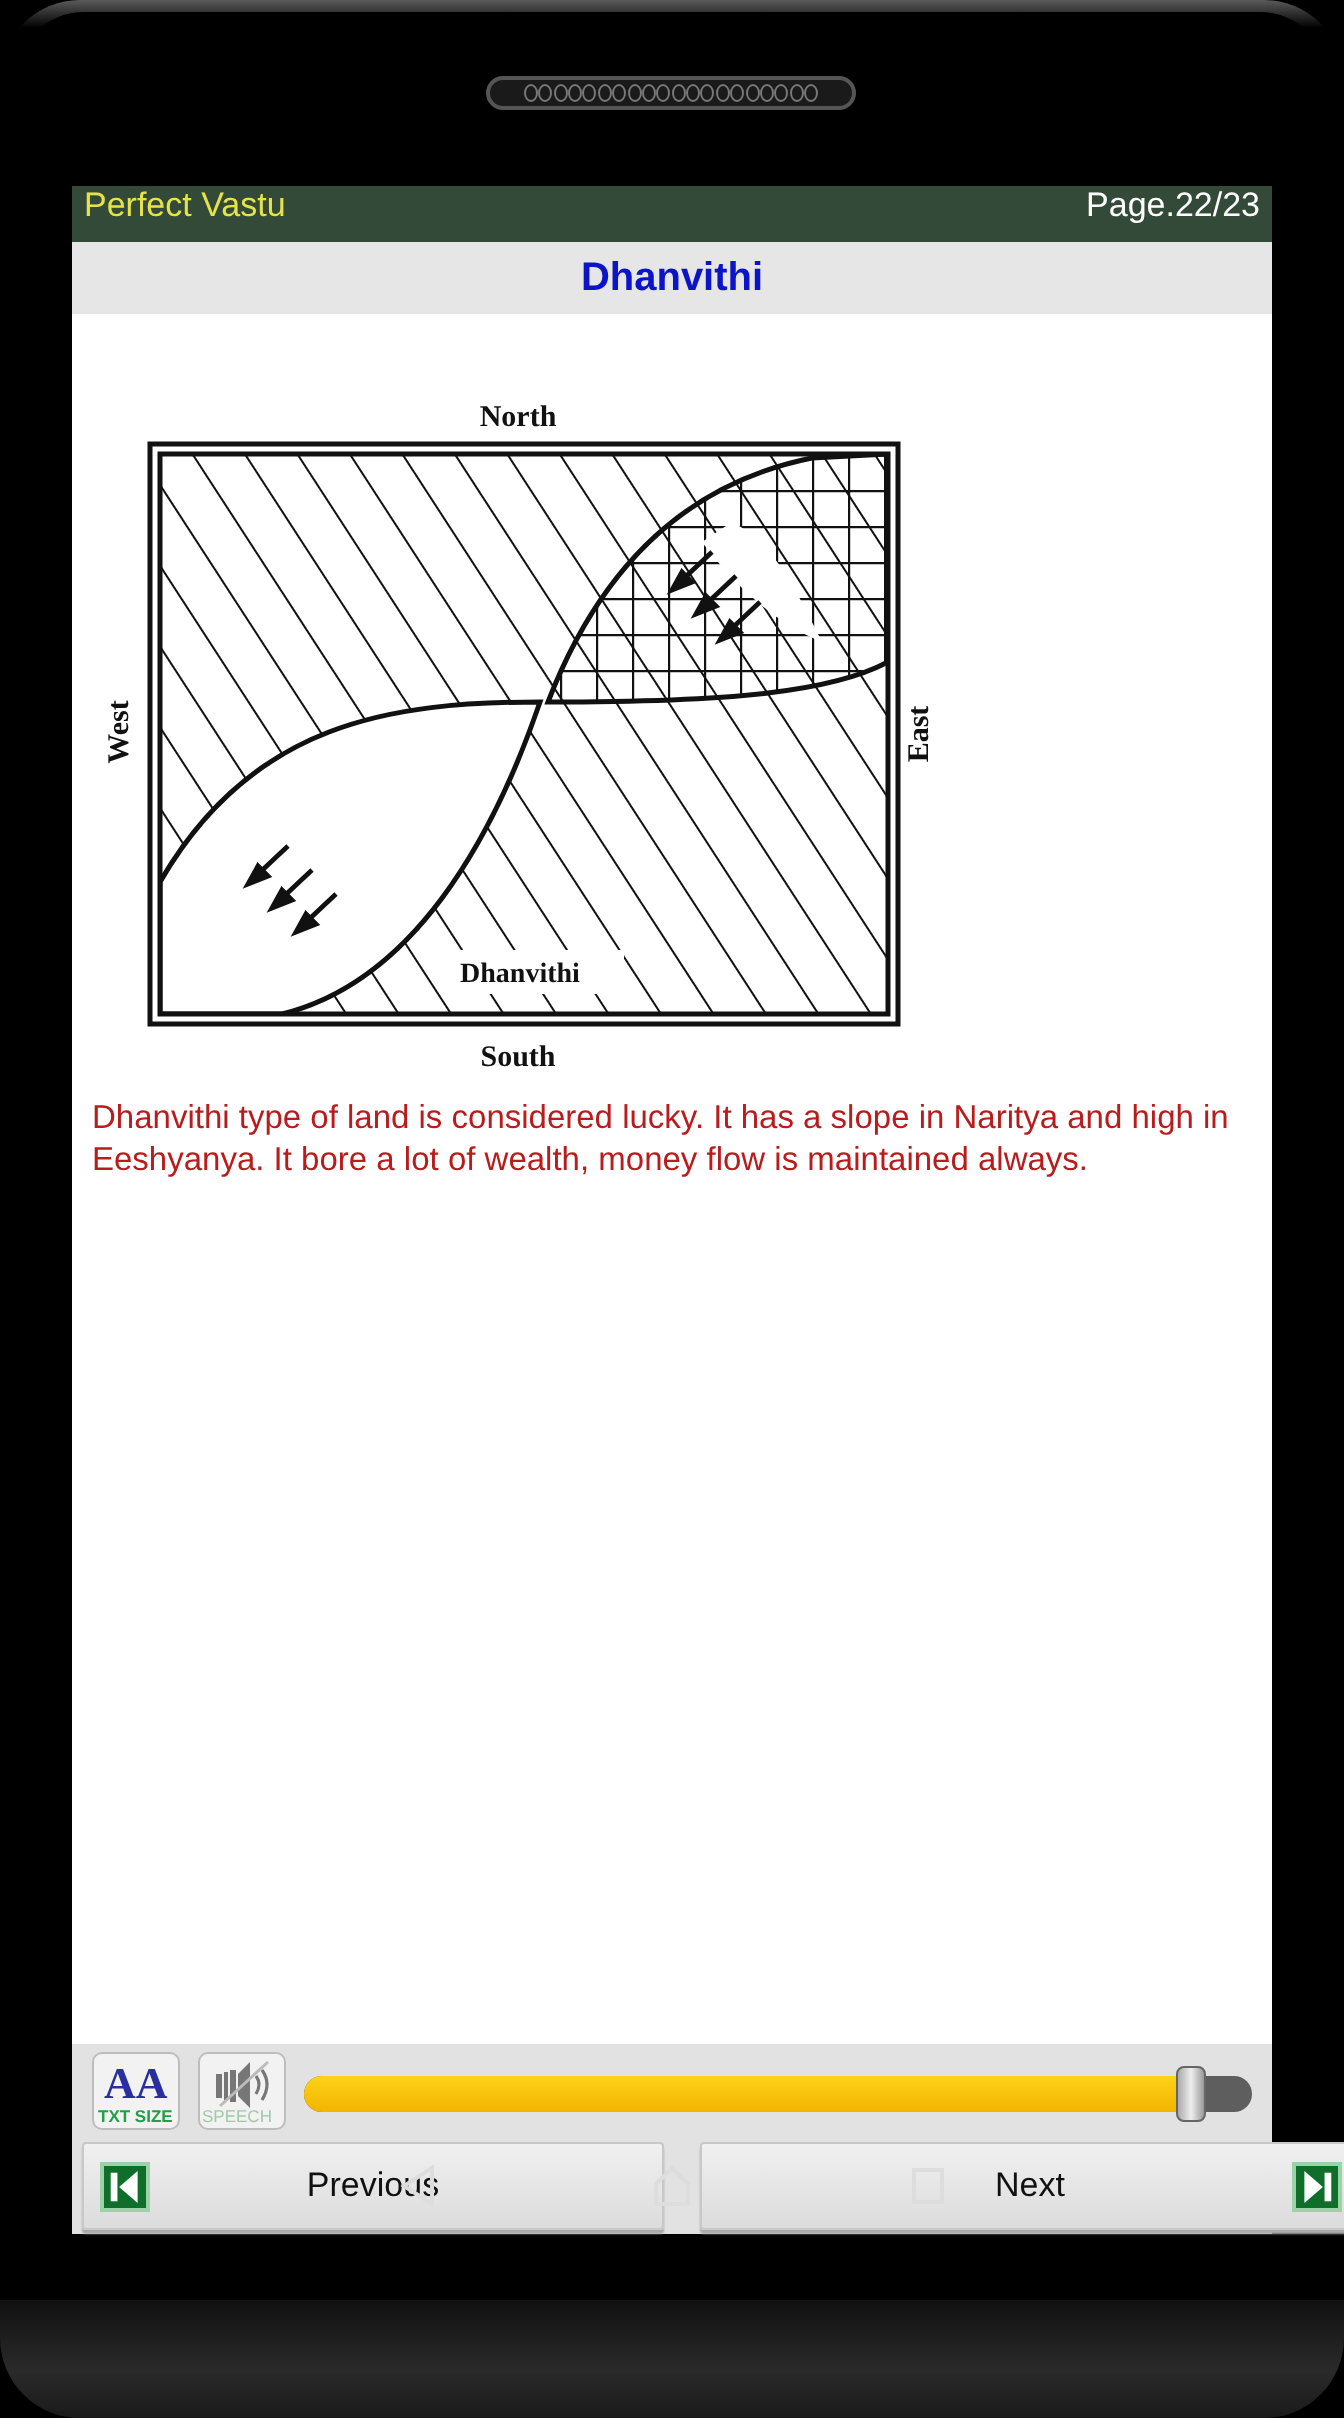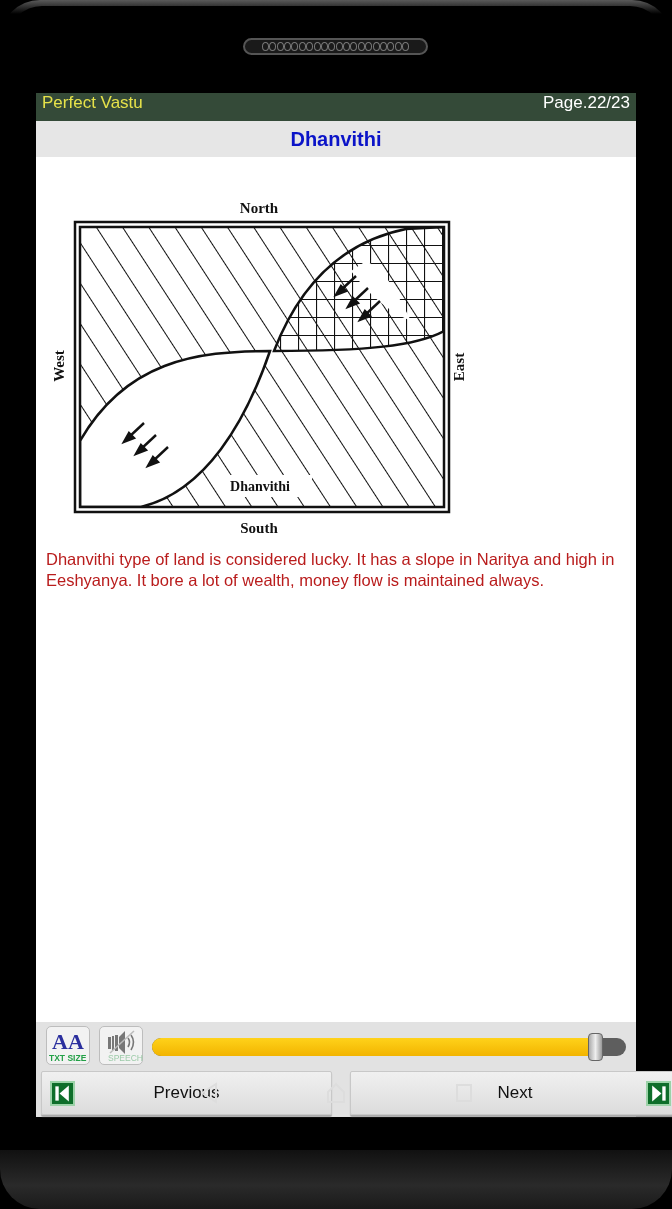--- a/index.html
+++ b/index.html
@@ -56,21 +56,21 @@
     position: absolute; left: 0; top: 881px; width: 600px; height: 95px; background: #e2e2e2; margin-top: 48px;
   }
   .icon-btn {
     position: absolute; top: 4px; width: 44px; height: 39px; border-radius: 5px;
     background: #f2f2f2; border: 1px solid #bdbdbd;
   }
   .icon-txt { left: 10px; }
   .icon-speech { left: 63px; }
   .icon-txt .big { position: absolute; left: 5px; top: 2px; color: #2b2f9e; font-family: "Liberation Serif", serif; font-weight: bold; font-size: 22px; }
   .icon-txt .cap { position: absolute; left: 2px; bottom: 1px; width: 40px; text-align: left; color: #22a046; font-size: 8.5px; font-weight: bold; }
-  .icon-speech .cap { position: absolute; left: 1px; bottom: 1px; width: 42px; text-align: right; color: #9ccba8; font-size: 8.5px; }
+  .icon-speech .cap { position: absolute; left: 1px; bottom: 1px; width: 42px; text-align: left; color: #9ccba8; font-size: 8.5px; }
   .icon-speech svg { position: absolute; left: 6px; top: 2px; }
 
   .slider { position: absolute; left: 116px; top: 16px; width: 474px; height: 18px; }
   .slider .track { position: absolute; left: 0; top: 0; width: 474px; height: 18px; border-radius: 9px; background: #5e5e5e; }
   .slider .fill { position: absolute; left: 0; top: 0; width: 442px; height: 18px; border-radius: 9px 0 0 9px; background: linear-gradient(#ffd21a, #f2b400); }
   .slider .thumb { position: absolute; left: 436px; top: -5px; width: 15px; height: 28px; border-radius: 4px; background: linear-gradient(90deg,#aaa,#eee,#999); border: 1px solid #666; }
 
   .nav-btn {
     position: absolute; top: 49px; height: 44px; border-radius: 2px;
     background: linear-gradient(#f0f0f0, #dcdcdc); border: 1px solid #c8c8c8;

